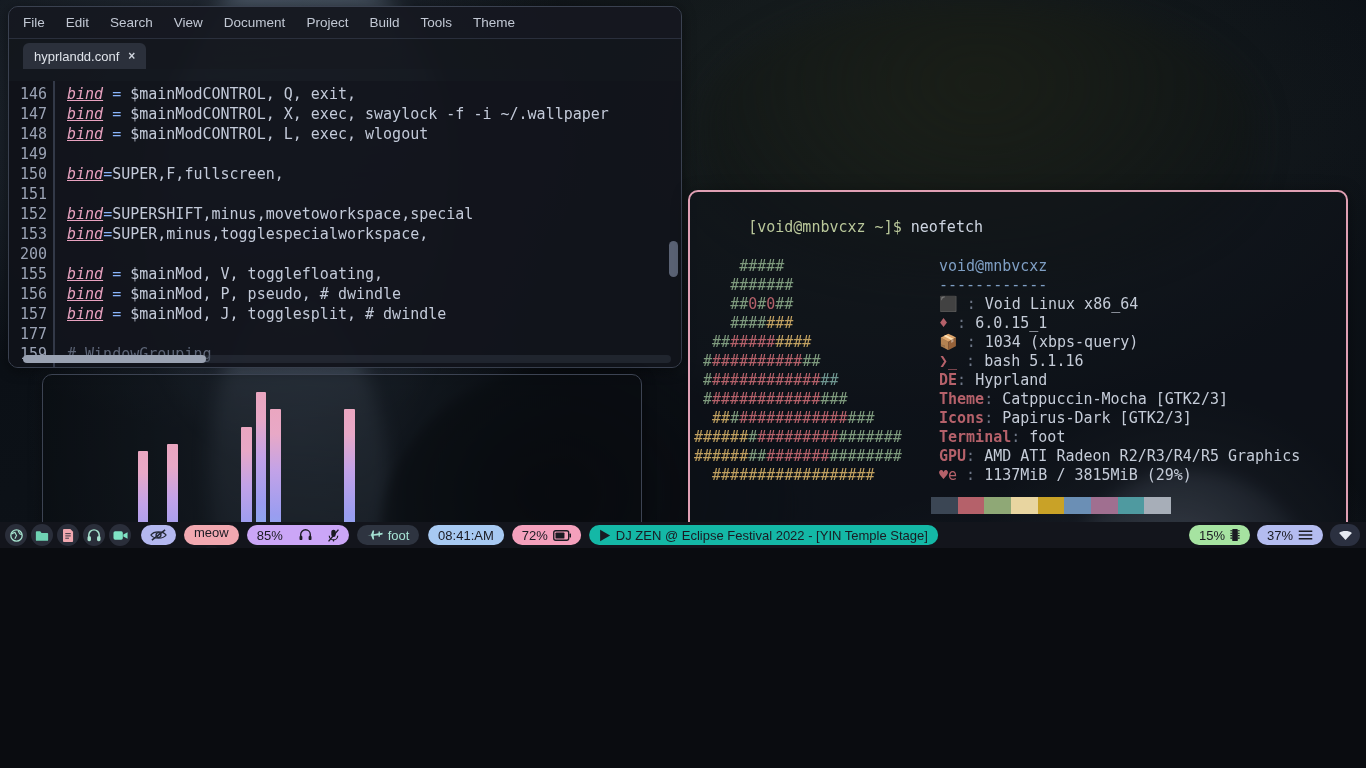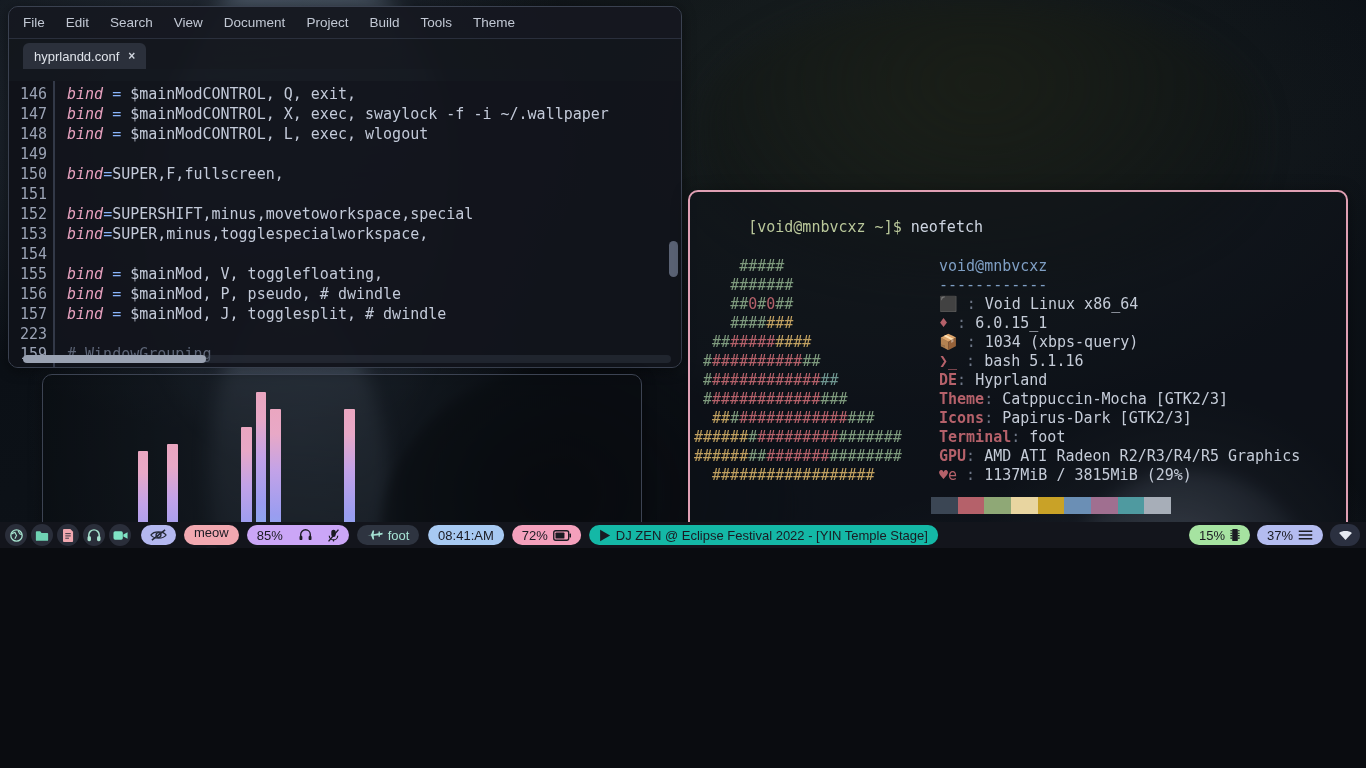--- a/index.html
+++ b/index.html
@@ -135,21 +135,21 @@
     flex: 1 1 auto;
     padding-top: 3px; padding-left: 12px;
     white-space: pre;
     overflow: hidden;
   }
   .cl {
     font-family: "DejaVu Sans Mono", monospace;
     font-size: 15px; line-height: 20px;
     color: #bcc3d2; height: 20px;
   }
-  .k-bind { color: #e8a2c0; font-style: italic; }
+  .k-bind { color: #e8a2c0; font-style: italic; text-decoration: underline; }
   .k-eq   { color: #89b4fa; }
   .k-txt  { color: #c3cad9; }
   .k-com  { color: #5d6577; }
   #v-scroll {
     position: absolute; right: 3px; top: 160px;
     width: 9px; height: 36px;
     background: #5a6274; border-radius: 5px;
   }
   #h-scroll {
     position: absolute; left: 14px; bottom: 4px;
@@ -321,25 +321,25 @@
     <div id="code-area">
       <div id="gutter">
           <div class="ln">146</div>
           <div class="ln">147</div>
           <div class="ln">148</div>
           <div class="ln">149</div>
           <div class="ln">150</div>
           <div class="ln">151</div>
           <div class="ln">152</div>
           <div class="ln">153</div>
-          <div class="ln">154</div>
+          <div class="ln">200</div>
           <div class="ln">155</div>
           <div class="ln">156</div>
           <div class="ln">157</div>
-          <div class="ln">223</div>
+          <div class="ln">177</div>
           <div class="ln">159</div>
         </div>
       <div id="code-lines"><div class="cl"><span class="k-bind">bind</span><span class="k-eq"> = </span><span class="k-txt">$mainModCONTROL, Q, exit,</span></div><div class="cl"><span class="k-bind">bind</span><span class="k-eq"> = </span><span class="k-txt">$mainModCONTROL, X, exec, swaylock -f -i ~/.wallpaper</span></div><div class="cl"><span class="k-bind">bind</span><span class="k-eq"> = </span><span class="k-txt">$mainModCONTROL, L, exec, wlogout</span></div><div class="cl">&nbsp;</div><div class="cl"><span class="k-bind">bind</span><span class="k-eq">=</span><span class="k-txt">SUPER,F,fullscreen,</span></div><div class="cl">&nbsp;</div><div class="cl"><span class="k-bind">bind</span><span class="k-eq">=</span><span class="k-txt">SUPERSHIFT,minus,movetoworkspace,special</span></div><div class="cl"><span class="k-bind">bind</span><span class="k-eq">=</span><span class="k-txt">SUPER,minus,togglespecialworkspace,</span></div><div class="cl">&nbsp;</div><div class="cl"><span class="k-bind">bind</span><span class="k-eq"> = </span><span class="k-txt">$mainMod, V, togglefloating,</span></div><div class="cl"><span class="k-bind">bind</span><span class="k-eq"> = </span><span class="k-txt">$mainMod, P, pseudo, # dwindle</span></div><div class="cl"><span class="k-bind">bind</span><span class="k-eq"> = </span><span class="k-txt">$mainMod, J, togglesplit, # dwindle</span></div><div class="cl">&nbsp;</div><div class="cl"><span class="k-com"># WindowGrouping</span></div></div>
       <div id="v-scroll"></div>
       <div id="h-track"></div>
       <div id="h-scroll"></div>
     </div>
   </div>
 
   <div class="window" id="cava">

